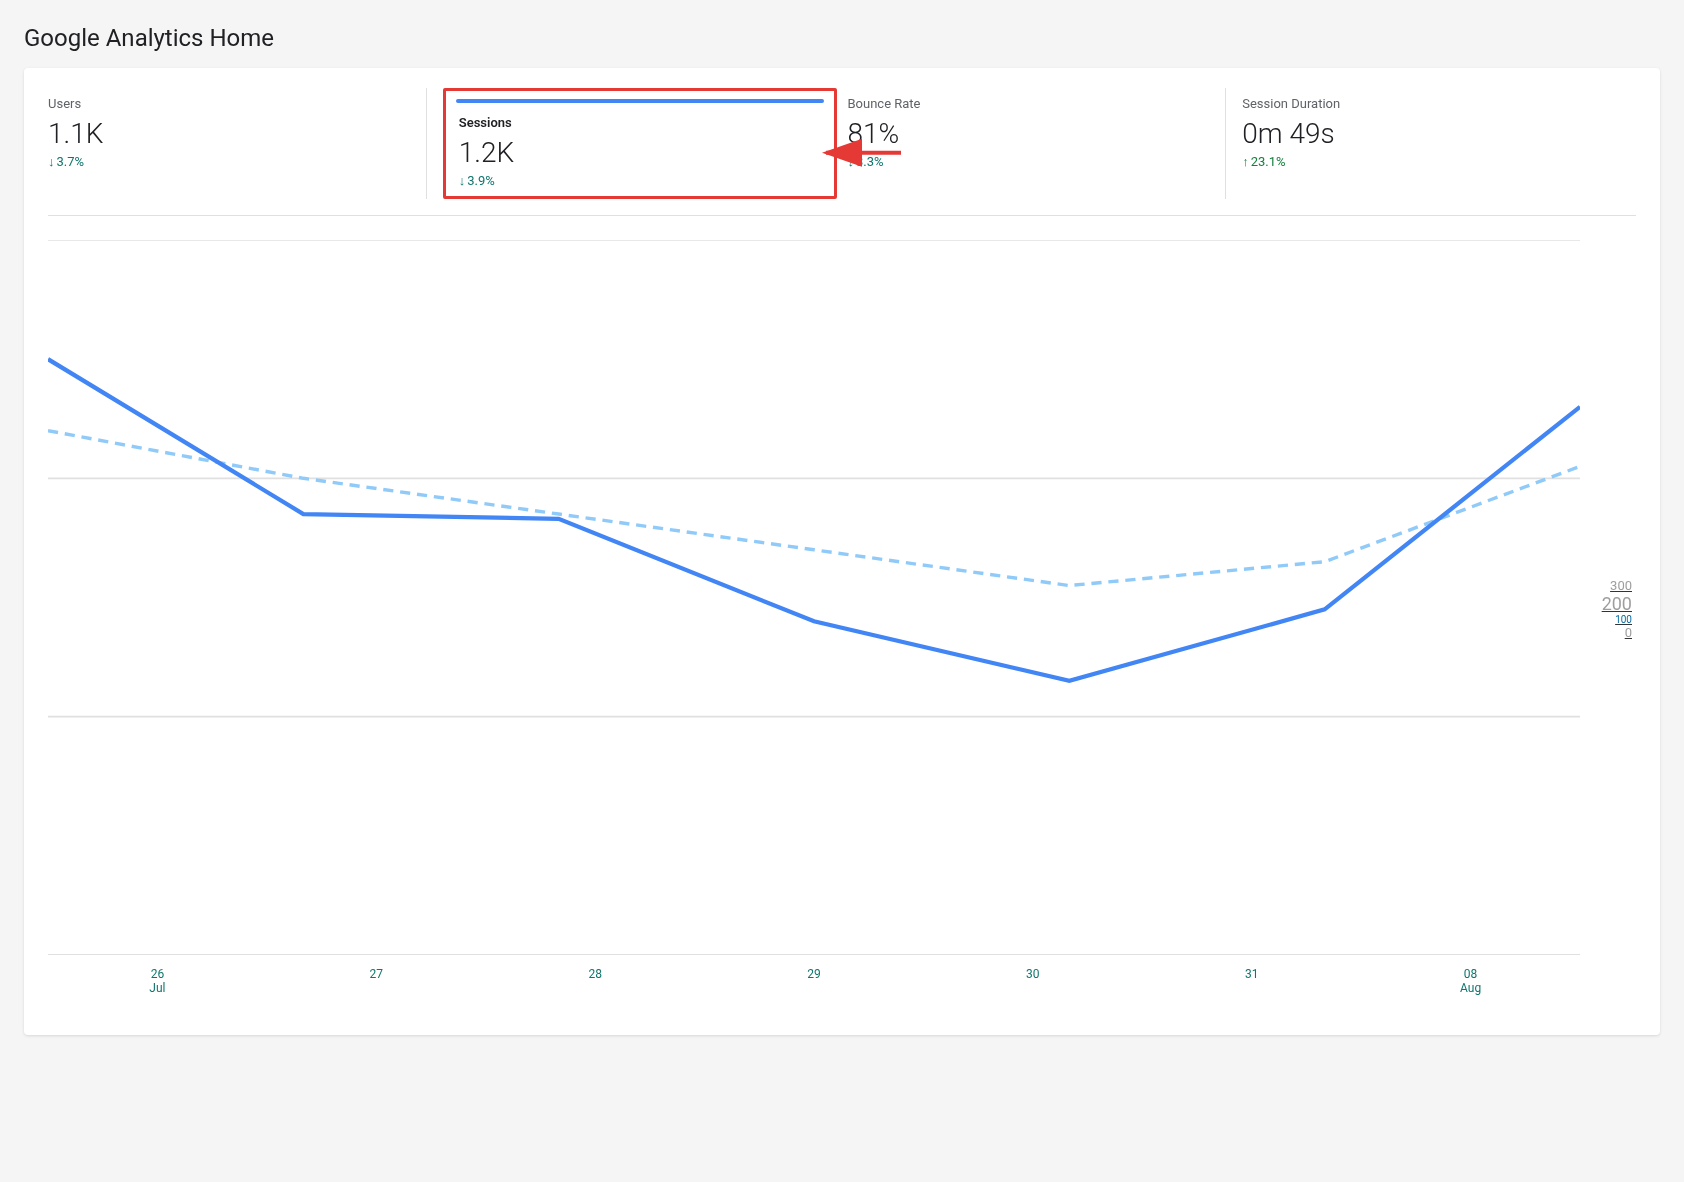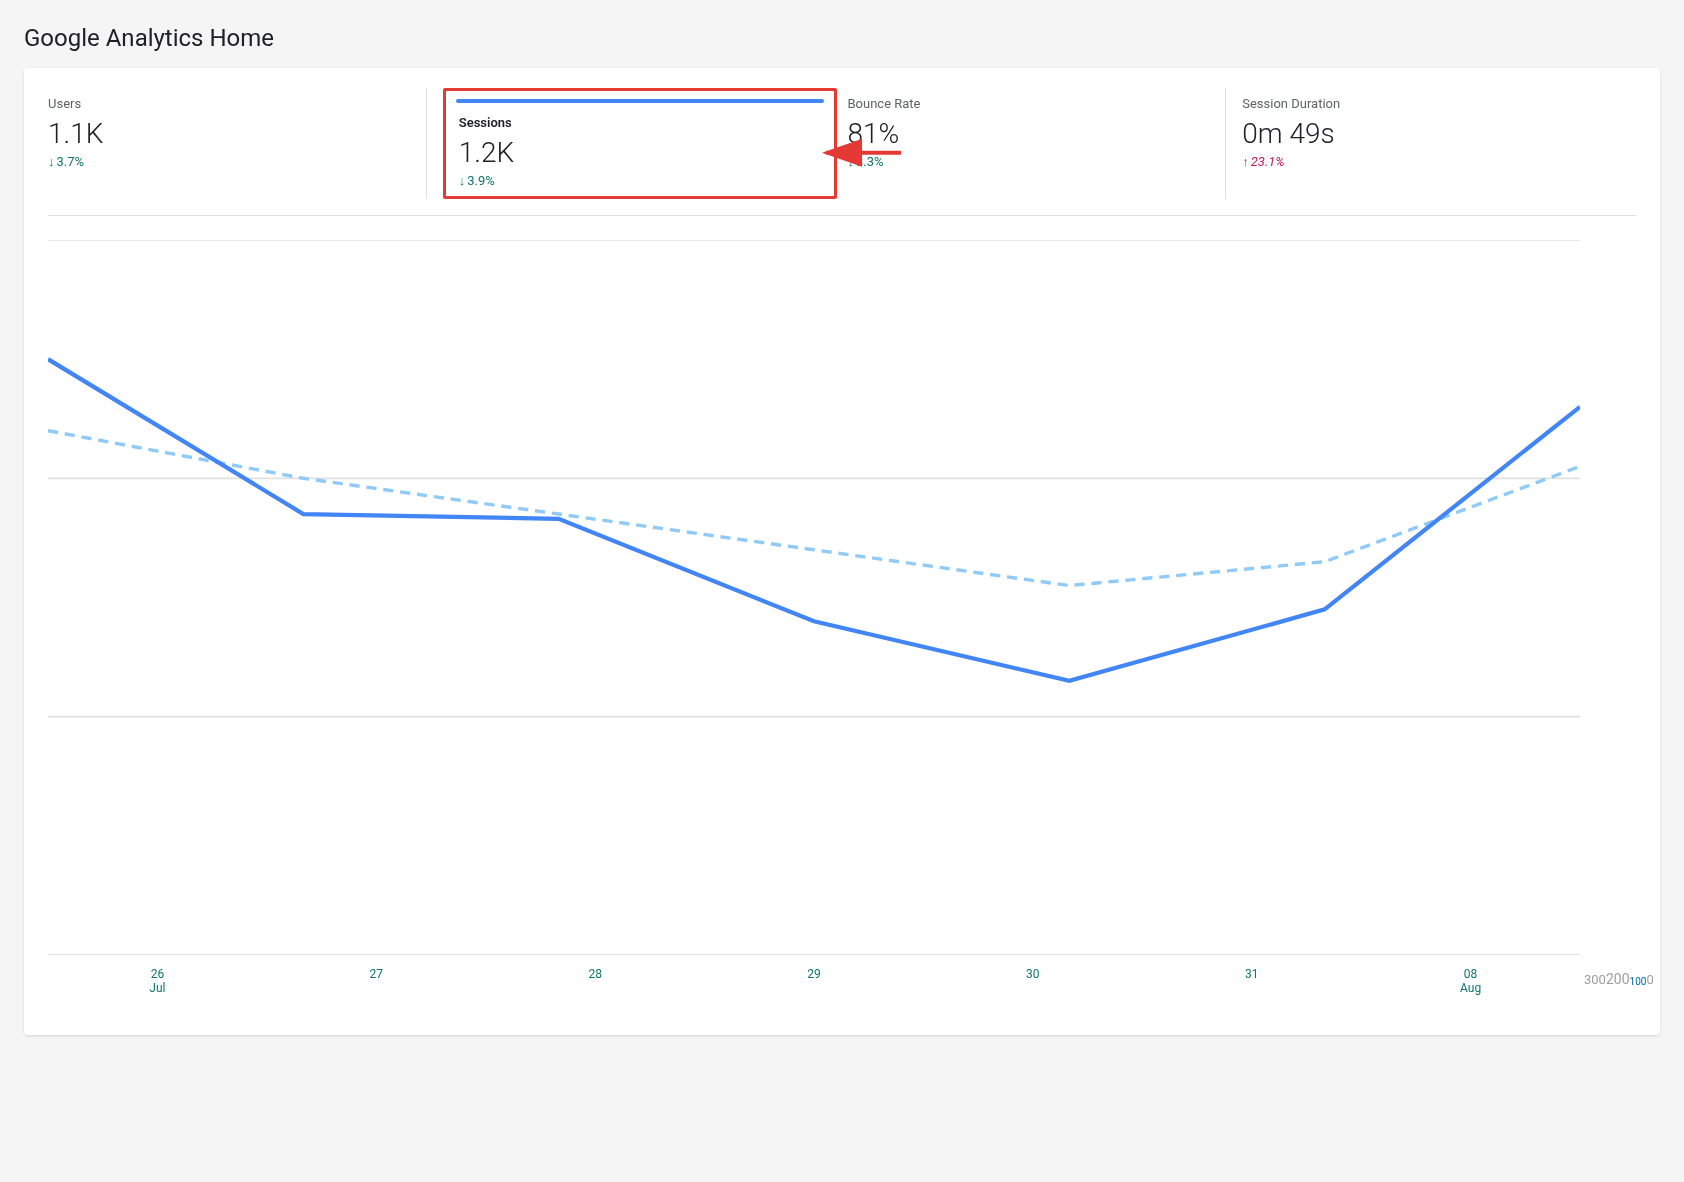--- a/index.html
+++ b/index.html
@@ -69,21 +69,21 @@
       color: #202124;
       margin-bottom: 4px;
     }
     .metric-change {
       font-size: 13px;
       display: flex;
       align-items: center;
       gap: 2px;
     }
     .metric-change.down { color: #0f766e; }
-    .metric-change.up { color: #be185d; font-style: italic; }
+    .metric-change.up { color: #15803d; }
     .arrow-down::before { content: '↓'; }
     .arrow-up::before { content: '↑'; }
 
     .chart-area {
       position: relative;
       padding: 16px 0 40px 0;
       margin-top: 8px;
     }
     .x-axis-labels {
       display: flex;
@@ -157,23 +157,23 @@
         <line x1="0" y1="0" x2="900" y2="0" stroke="#e0e0e0" stroke-width="1"></line>
         <line x1="0" y1="140" x2="900" y2="140" stroke="#e0e0e0" stroke-width="1"></line>
         <line x1="0" y1="280" x2="900" y2="280" stroke="#e0e0e0" stroke-width="1"></line>
         <line x1="0" y1="420" x2="900" y2="420" stroke="#e0e0e0" stroke-width="1"></line>
 
         <polyline id="dashed-line" fill="none" stroke="#90caf9" stroke-width="2" stroke-dasharray="6,4" points="0,112 150,140 300,161 450,182 600,202.99999999999997 750,188.99999999999997 900,133"></polyline>
 
         <polyline id="solid-line" fill="none" stroke="#4285f4" stroke-width="2.5" points="0,70 150,161 300,163.8 450,224 600,259 750,217 900,98"></polyline>
       </svg>
     </div>
-    <div style="position:absolute; right:0; top:0; bottom:40px; width:56px; display:flex; flex-direction:row; justify-content:flex-start; align-items:flex-end; padding: 8px 4px;">
+    <div style="position:absolute; right:0; top:0; bottom:40px; width:56px; display:flex; flex-direction:column; justify-content:center; align-items:flex-end; padding: 8px 4px; text-decoration: underline;">
       <span style="font-size:13px;color:#9e9e9e;">300</span>
-      <span style="font-size:14px;color:#9e9e9e;">200</span>
+      <span style="font-size:18px;color:#9e9e9e;">200</span>
       <span style="font-size:10px;color:#0369a1;">100</span>
       <span style="font-size:13px;color:#9e9e9e;">0</span>
     </div>
     <div class="x-axis-labels" id="x-axis-labels">
         <div class="x-label">
           <span>26</span>
           <span>Jul</span>
         </div>
         <div class="x-label">
           <span>27</span>

